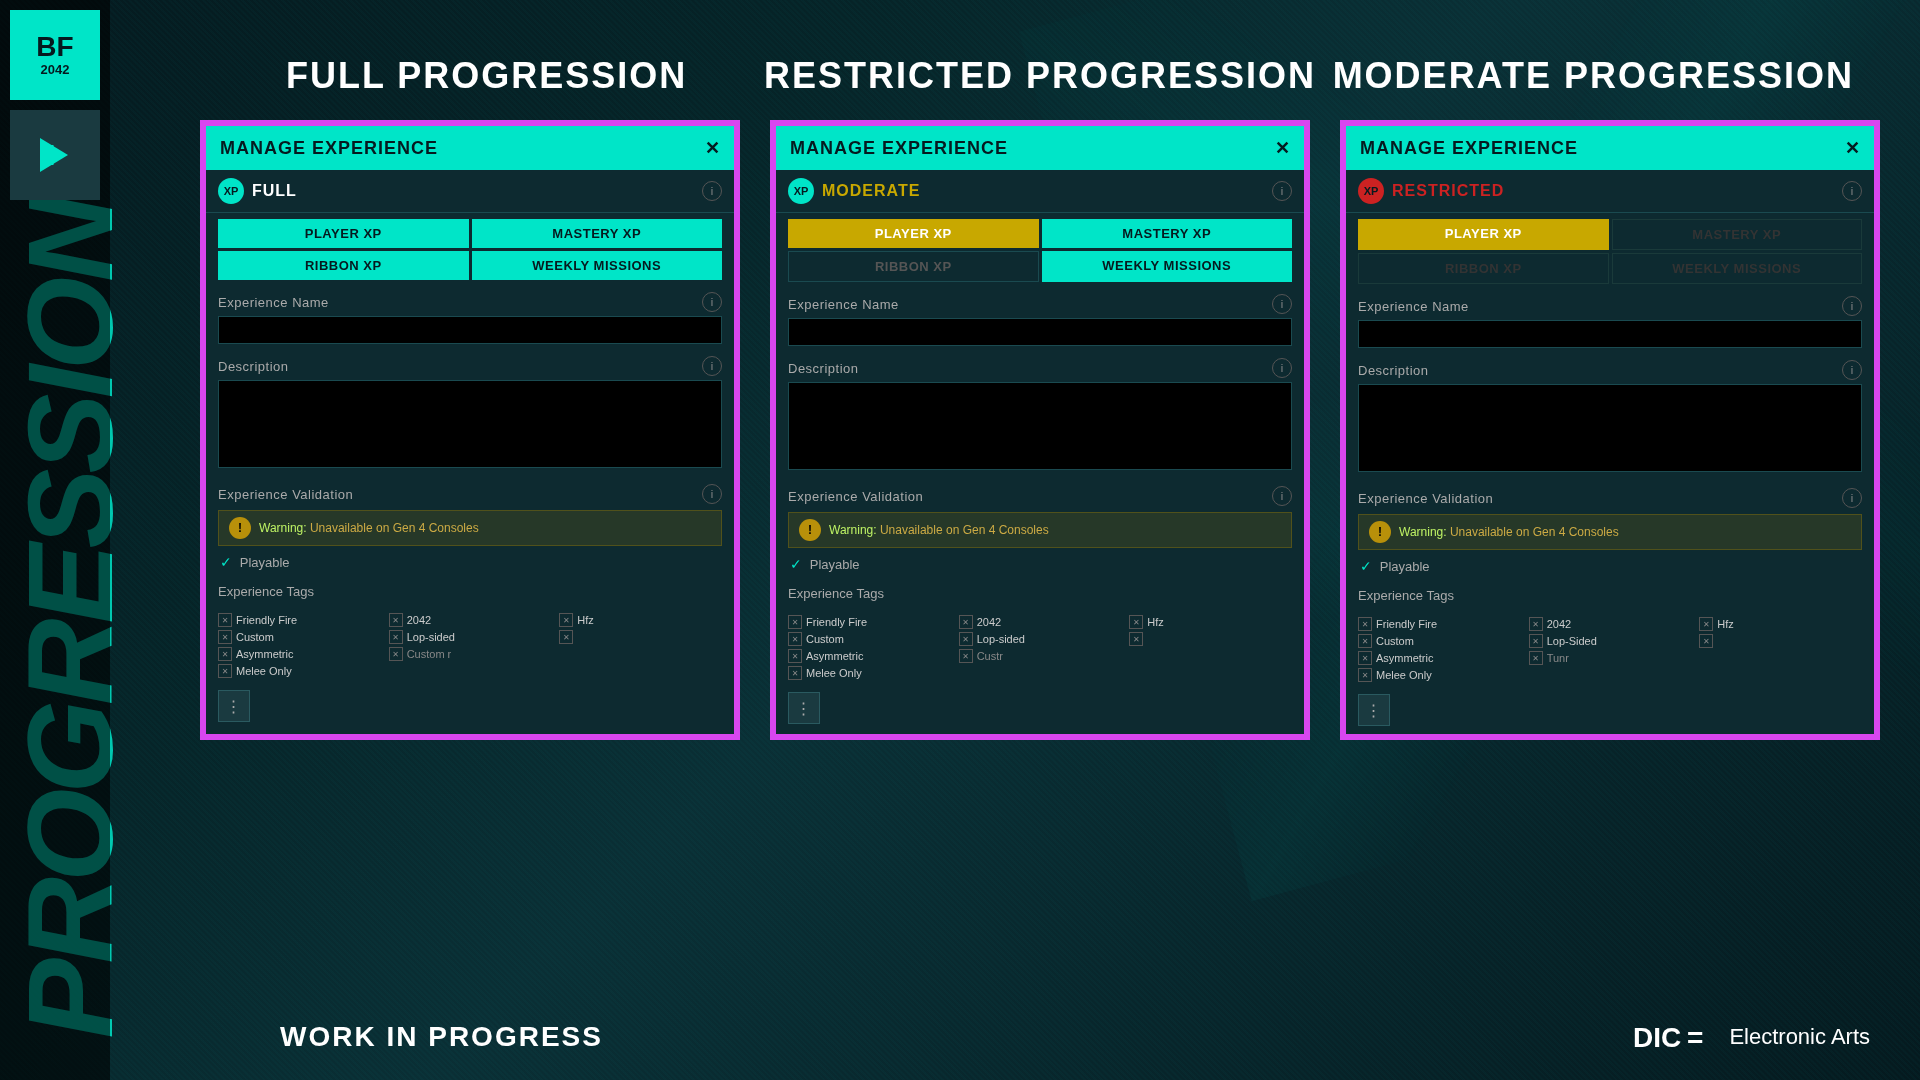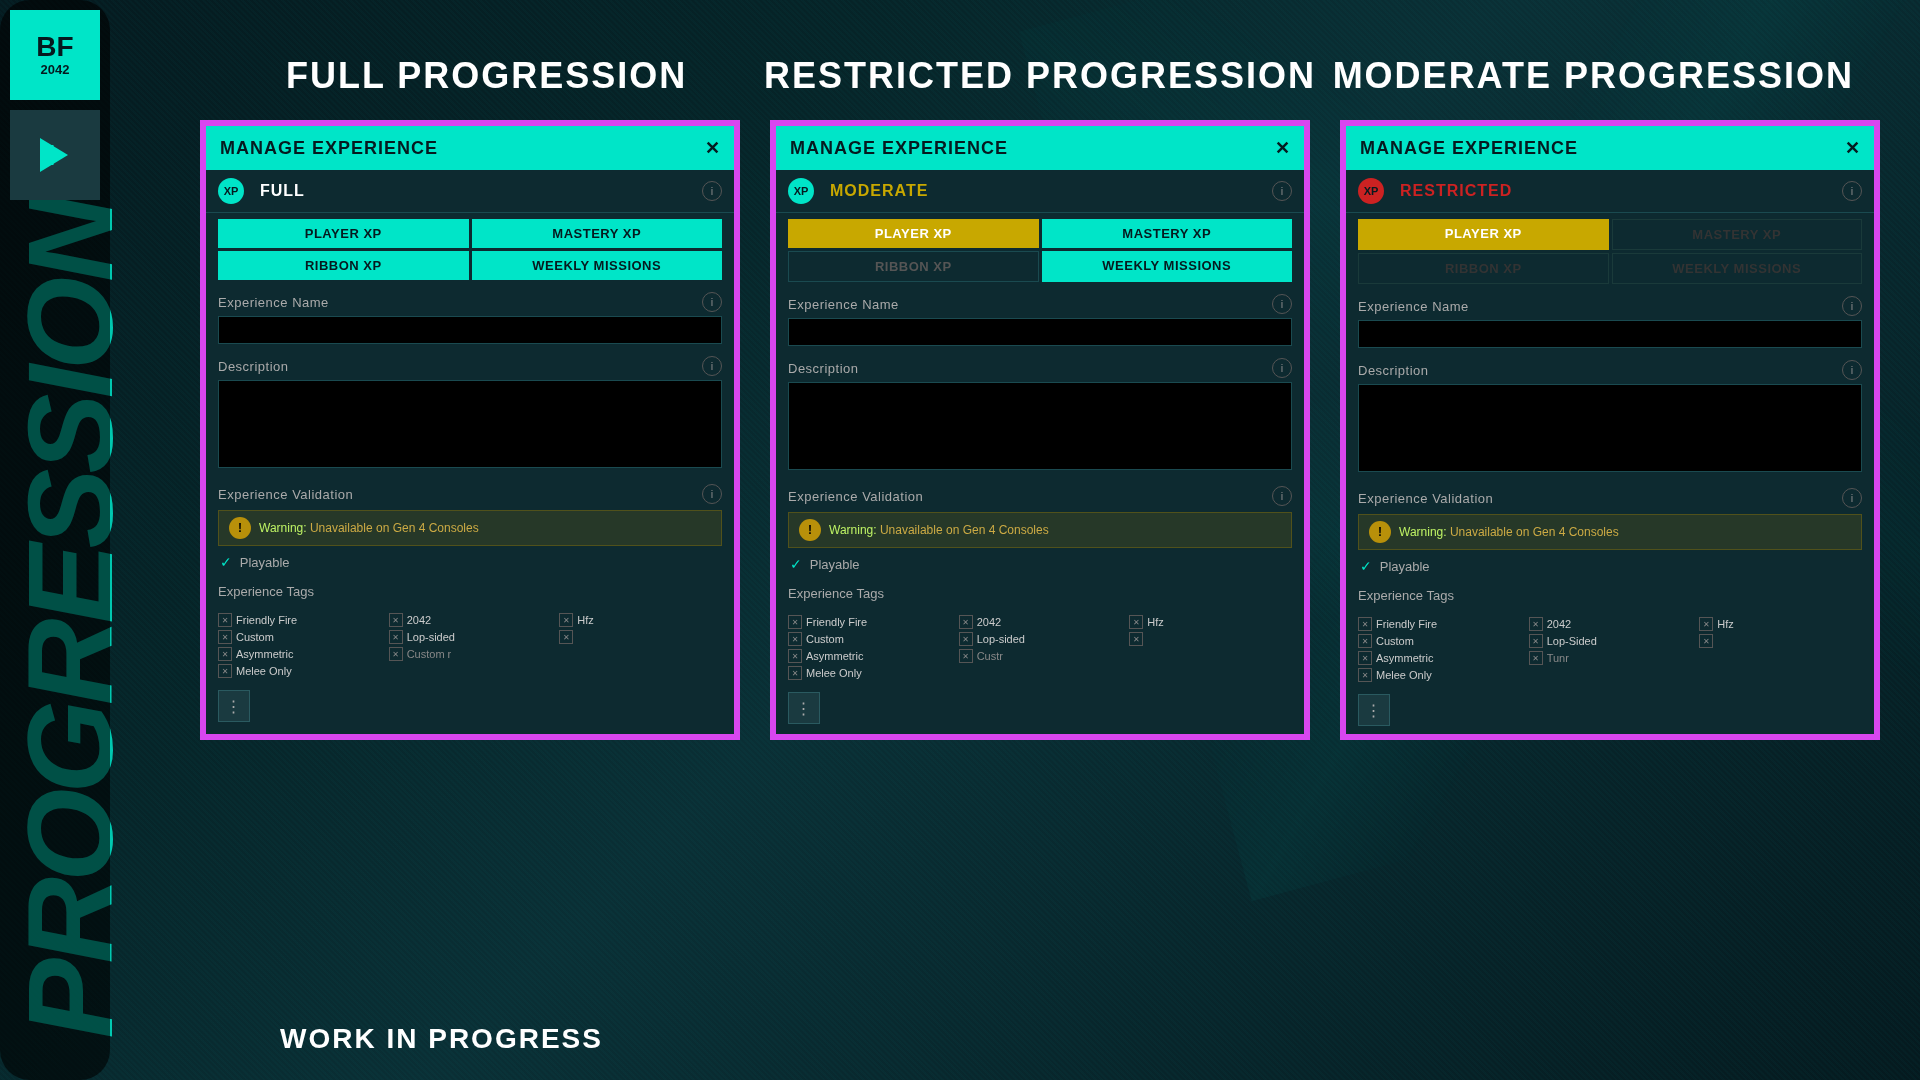--- a/index.html
+++ b/index.html
@@ -54,21 +54,20 @@
       position: absolute;
       left: 0;
       top: 0;
       width: 110px;
       height: 1080px;
       background: rgba(0,0,0,0.6);
       display: flex;
       flex-direction: column;
       align-items: center;
       z-index: 10;
-      border-radius: 30px;
     }
     .logo-box {
       width: 90px;
       height: 90px;
       background: #00e5c8;
       margin: 10px auto;
       display: flex;
       align-items: center;
       justify-content: center;
       font-weight: 900;
@@ -177,21 +176,21 @@
       color: #051a1f;
       cursor: pointer;
       font-weight: 900;
     }
 
     
     .mode-row {
       display: flex;
       align-items: center;
       padding: 8px 12px;
-      gap: 16px;
+      gap: 8px;
       border-bottom: 1px solid #1a4a50;
     }
     .xp-badge {
       width: 26px;
       height: 26px;
       background: #00e5c8;
       border-radius: 50%;
       display: flex;
       align-items: center;
       justify-content: center;
@@ -745,15 +744,22 @@
       </div>
       <div class="bottom-btn-row">
         <div class="dots-btn">⋮</div>
       </div>
     </div>
 
   </div>
 
   <div class="footer">
     <span class="work-in-progress">WORK IN PROGRESS</span>
+    <div class="dice-ea">
+      <svg width="80" height="36" viewBox="0 0 80 36">
+        <text x="0" y="28" font-size="28" font-weight="900" fill="white" font-family="Arial">DIC</text>
+        <text x="54" y="28" font-size="28" font-weight="900" fill="white" font-family="Arial">=</text>
+      </svg>
+      <span class="ea-text">Electronic Arts</span>
+    </div>
   </div>
 
 </div>
 
 </body></html>

